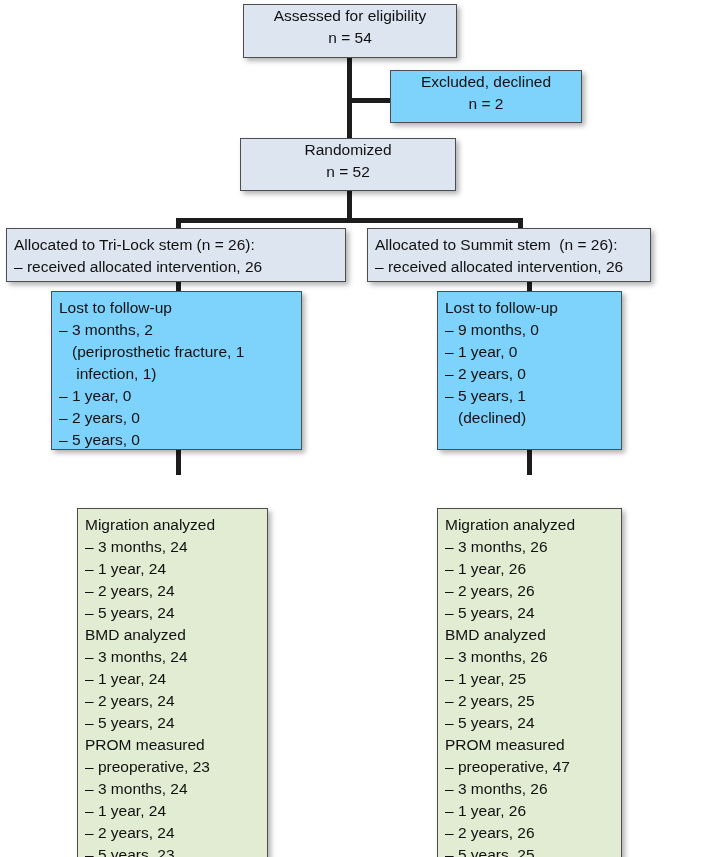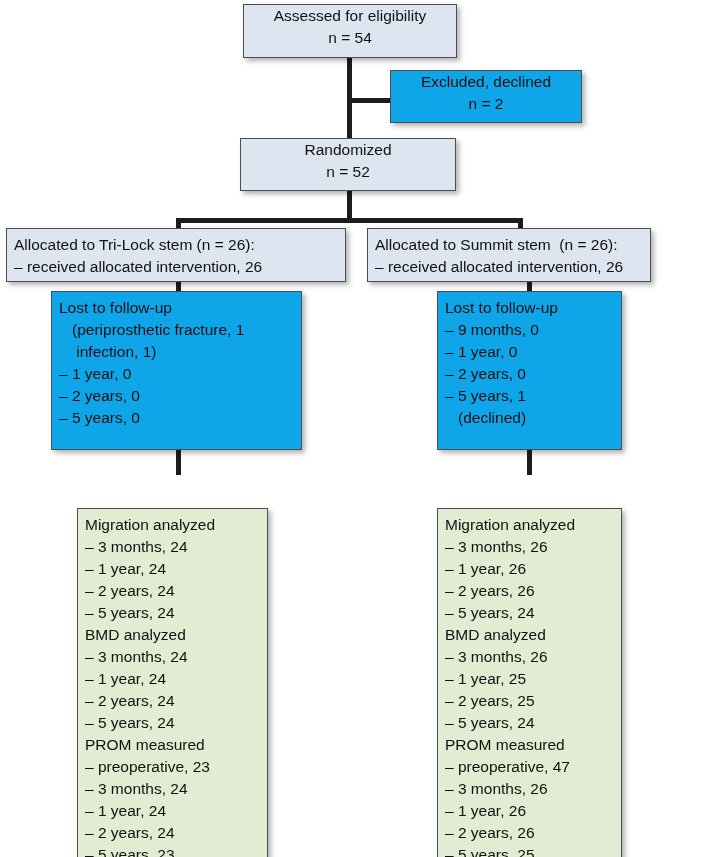--- a/index.html
+++ b/index.html
@@ -24,21 +24,21 @@
     position: absolute;
     box-sizing: border-box;
     border: 1px solid #4d4d4d;
     box-shadow: 3px 3px 5px rgba(0,0,0,0.30);
     font-size: 15.5px;
     line-height: 1.42;
     color: #111111;
     z-index: 3;
   }
   .node.blue  { background: #dde5f1; }
-  .node.pink  { background: #0ea5e9; }
+  .node.pink  { background: #7dd3fc; }
   .node.green { background: #e2ecd2; margin-top: 38px; }
 
   .node.center {
     display: flex;
     flex-direction: column;
     align-items: center;
     text-align: center;
   }
   .node.listbox {
     padding: 5px 7px 21px 7px;
@@ -101,20 +101,21 @@
     <span class="ln">– received allocated intervention, 26</span>
   </div>
 
   <div class="node blue listbox" style="left:367px; top:228px; width:284px; height:54px;">
     <span class="ln">Allocated to Summit stem  (n = 26):</span>
     <span class="ln">– received allocated intervention, 26</span>
   </div>
 
   <div class="node pink listbox" style="left:51px; top:291px; width:251px; height:159px;">
       <span class="ln">Lost to follow-up</span>
+      <span class="ln">– 3 months, 2</span>
       <span class="ln ind">(periprosthetic fracture, 1</span>
       <span class="ln ind"> infection, 1)</span>
       <span class="ln">– 1 year, 0</span>
       <span class="ln">– 2 years, 0</span>
       <span class="ln">– 5 years, 0</span>
     </div>
 
   <div class="node pink listbox" style="left:437px; top:291px; width:185px; height:159px;">
       <span class="ln">Lost to follow-up</span>
       <span class="ln">– 9 months, 0</span>

